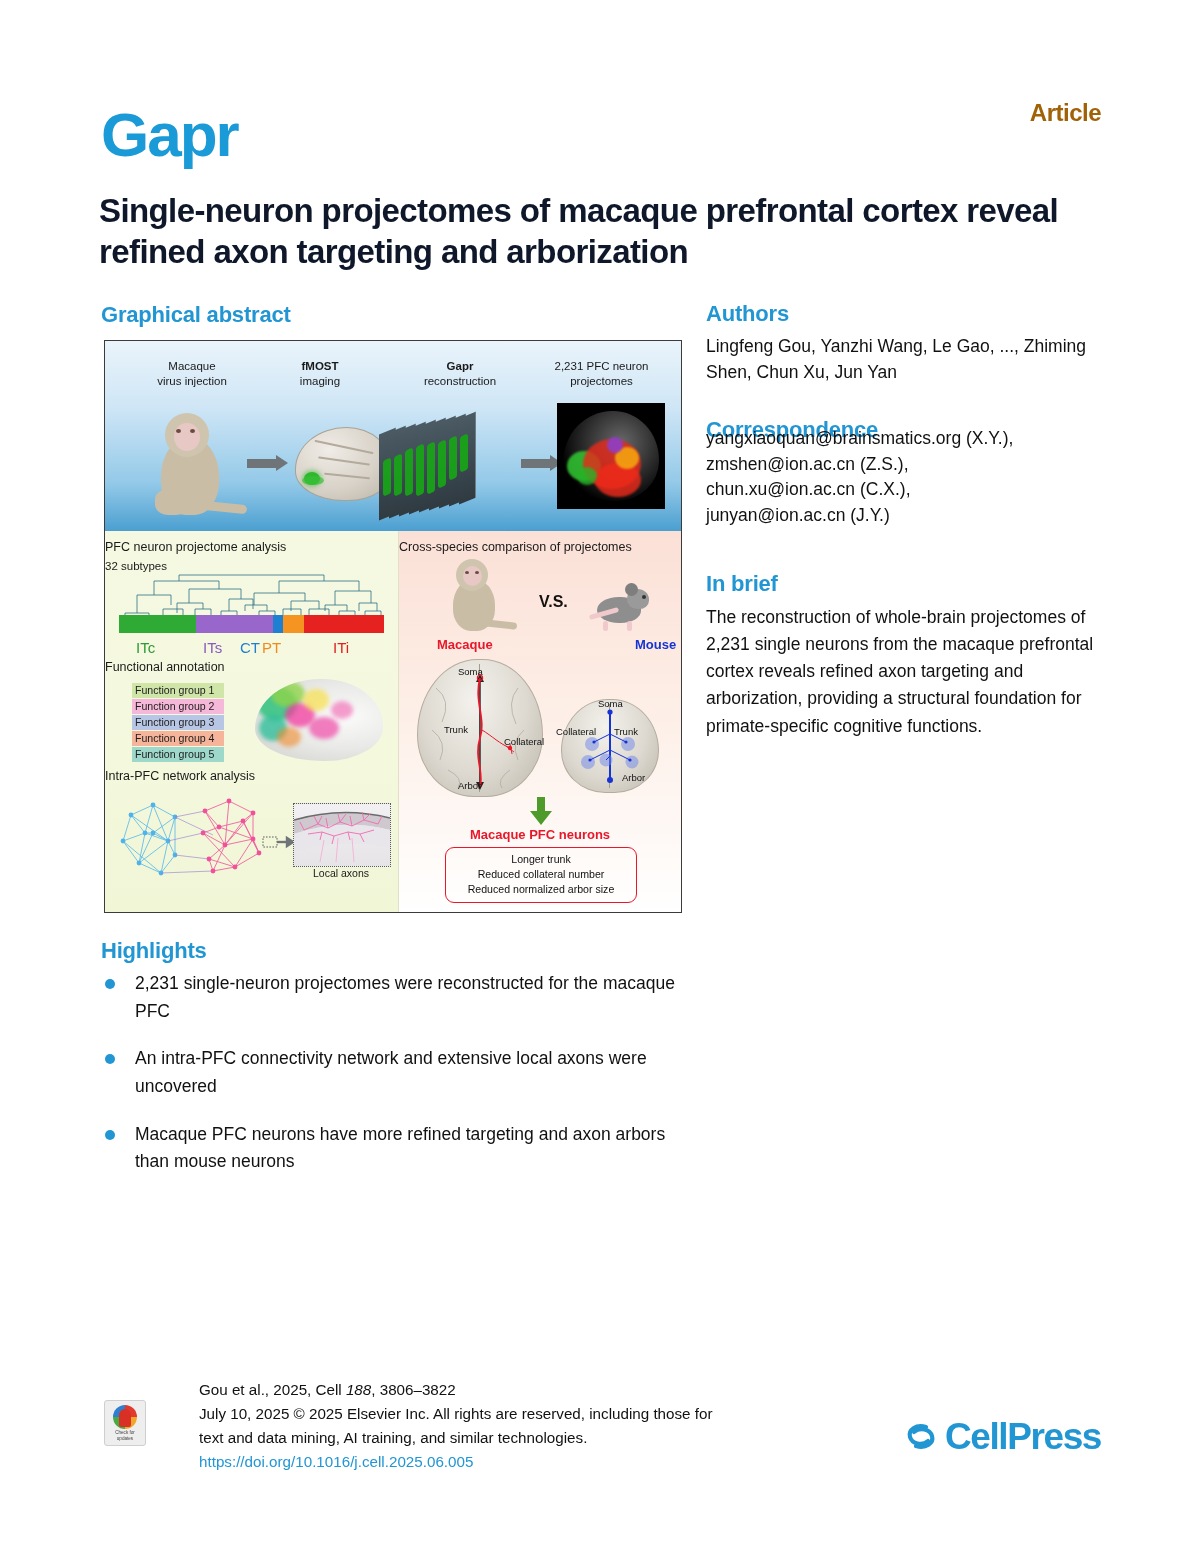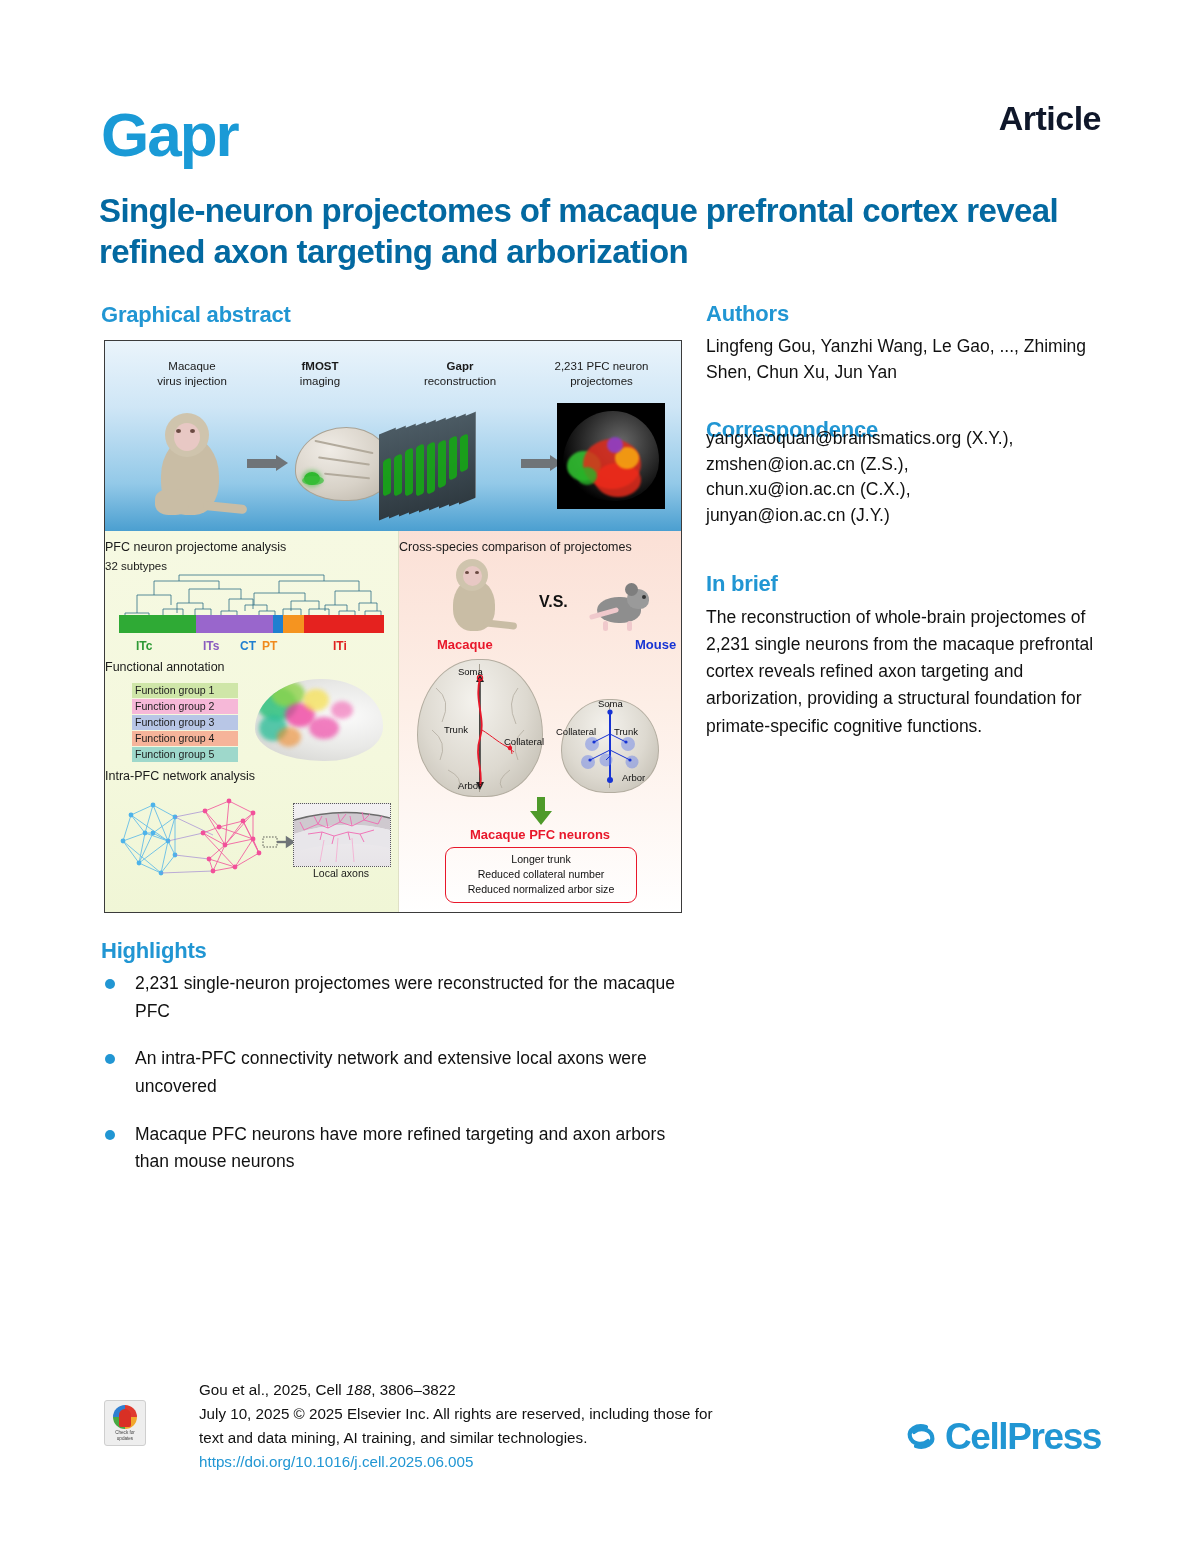--- a/index.html
+++ b/index.html
@@ -29,34 +29,34 @@
     font-size: 62px;
     font-weight: bold;
     letter-spacing: -2px;
     color: #1a9ad6;
     line-height: 1;
     font-family: "Liberation Sans", sans-serif;
   }
   .article-kicker {
     position: absolute;
     right: 99px; top: 99px;
-    font-size: 34px;
+    font-size: 24px;
     font-weight: bold;
-    color: #0f172a;
+    color: #a16207;
     letter-spacing: -0.5px;
   }
   .paper-title {
     position: absolute;
     left: 99px; top: 190px;
     width: 1005px;
     font-size: 33px;
     font-weight: bold;
     line-height: 1.25;
     letter-spacing: -0.6px;
-    color: #0369a1;
+    color: #0f172a;
   }
 
   
   .sec-head {
     color: #2196d3;
     font-size: 22px;
     font-weight: bold;
     letter-spacing: -0.2px;
   }
 
@@ -190,25 +190,25 @@
     font-size: 12.5px;
     color: #1a1a1a;
   }
 
   
   .dendro { position: absolute; left: 14px; top: 38px; width: 265px; height: 46px; }
   .cbar { position: absolute; left: 14px; top: 84px; width: 265px; height: 18px; display: flex; }
   .cbar div { height: 100%; }
   .clabels {
     position: absolute; left: 14px; top: 108px; width: 265px; height: 16px;
-    font-size: 12px; font-weight: bold;
+    font-size: 15px; font-weight: normal;
   }
   .clabels span { position: absolute; }
 
-  .fg-list { position: absolute; left: 27px; top: 152px; width: 106px; }
+  .fg-list { position: absolute; left: 27px; top: 152px; width: 92px; }
   .fg-item {
     font-size: 10.6px;
     padding: 0.5px 3px;
     margin-bottom: 1.5px;
     color: #1d1d1d;
     line-height: 1.28;
   }
 
   .fg-brain {
     position: absolute;

